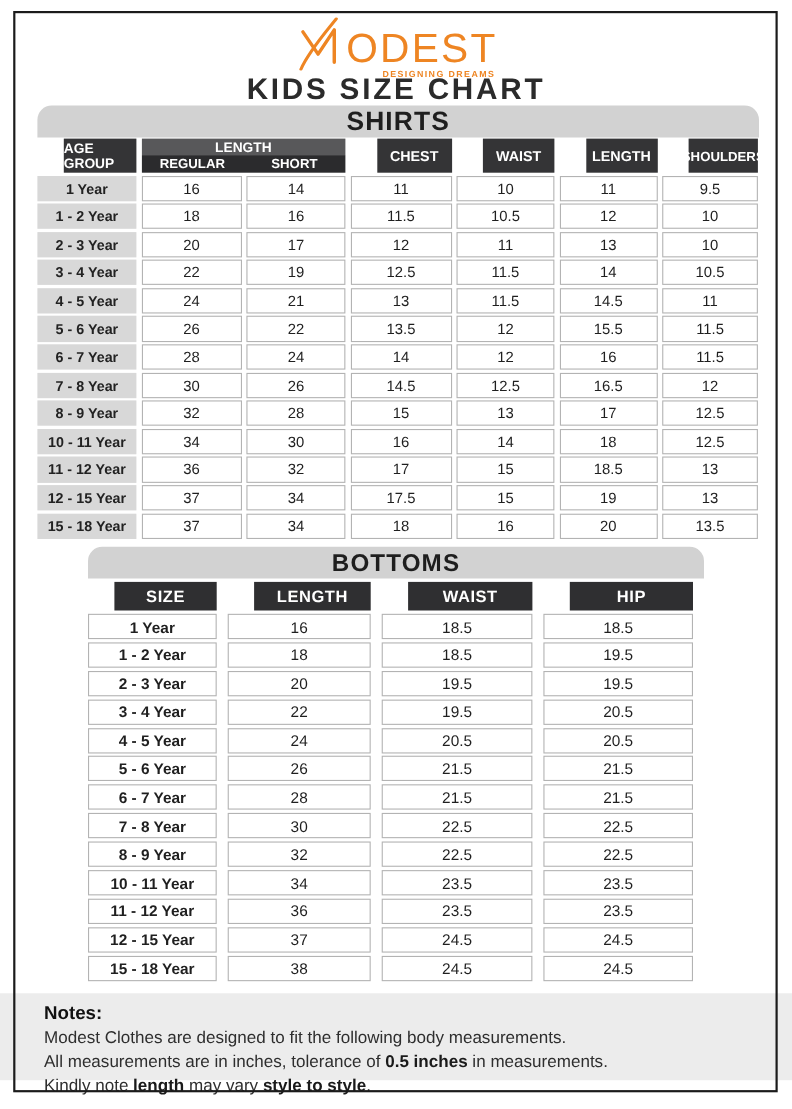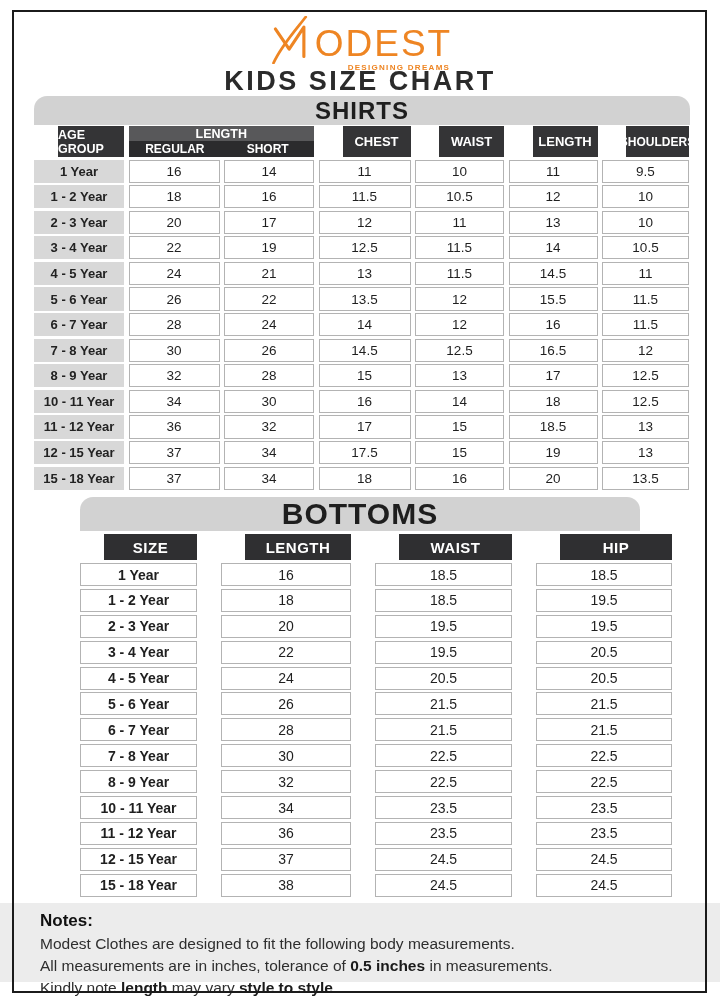--- a/index.html
+++ b/index.html
@@ -60,22 +60,22 @@
   .hdr-12{font-size:12px;}
   .shirts-rows{margin-top:2.5px;display:grid;
     grid-template-columns:90px 91px 90px 92px 89px 89px 87px;
     column-gap:4.5px;grid-auto-rows:23.1px;row-gap:2.5px;}
   .age-cell{
     background:#d8d8d8;display:flex;align-items:center;justify-content:center;
     font-size:13px;font-weight:700;color:#222222;
   }
   
   .bottoms{position:absolute;left:80px;top:497px;width:560px;z-index:2;}
-  .bottoms .banner{height:34px;font-size:30px;letter-spacing:1px;}
-  .bottoms-grid{display:grid;grid-template-columns:117px 130px 137px 136px;column-gap:24px;}
+  .bottoms .banner{height:29px;font-size:22px;letter-spacing:1px;}
+  .bottoms-grid{display:grid;grid-template-columns:117px 130px 137px 136px;column-gap:10px;}
   .bottoms-header{margin-top:3px;grid-auto-rows:26px;}
   .bottoms-header .hdr-cell{background:#2f2f31;font-size:15px;letter-spacing:0.5px;}
   .bottoms-rows{margin-top:3px;grid-auto-rows:23px;row-gap:2.9px;}
   .size-cell{font-weight:700;font-size:13.5px;}
   .bottoms-rows .data-cell{font-size:14px;}
   
   .notes-band{
     position:absolute;left:0;top:903px;width:720px;height:79px;background:#ececec;
     box-sizing:border-box;padding:8px 30px 0 40px;z-index:1;
   }

